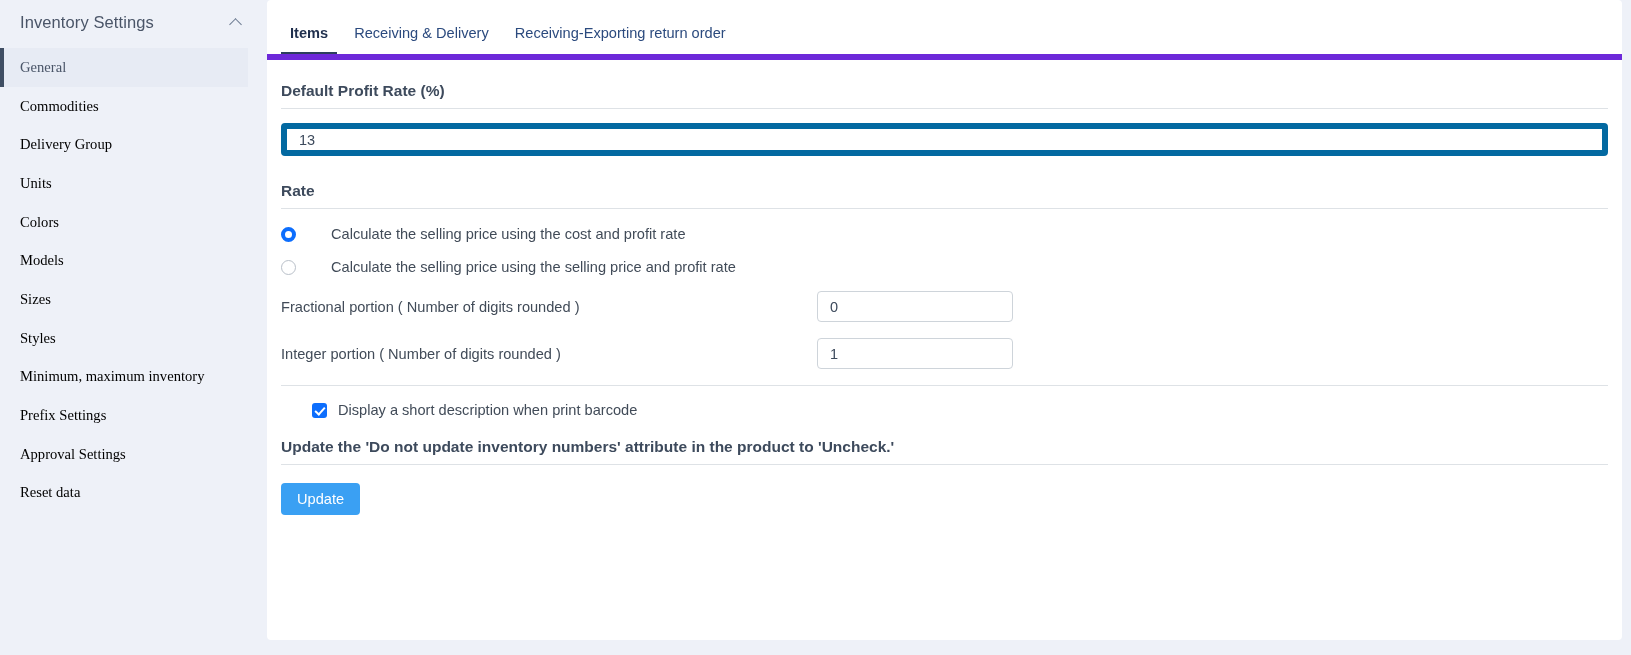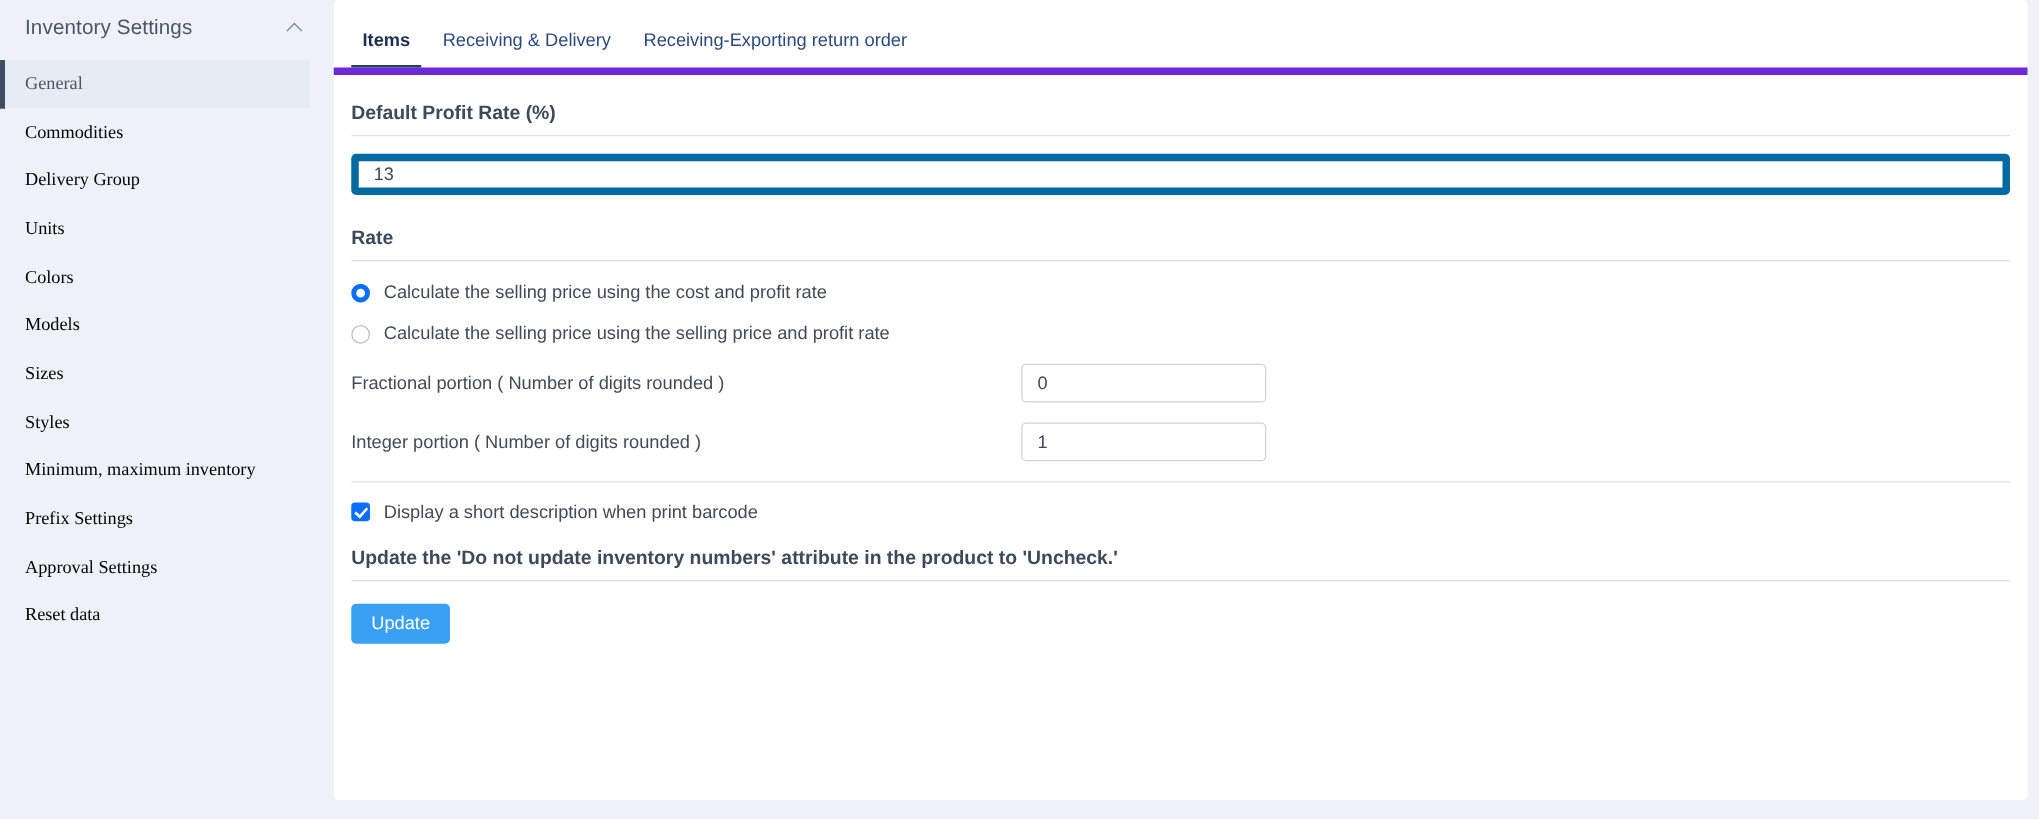--- a/index.html
+++ b/index.html
@@ -144,20 +144,21 @@
 
   .gap-26 { height: 26px; }
   .gap-16 { height: 16px; }
   .gap-20 { height: 20px; }
 
   
   .radio-row {
     display: flex;
     align-items: center;
     margin-top: 17px;
+    gap: 24px;
   }
   .radio {
     width: 15px; height: 15px;
     border-radius: 50%;
     flex: 0 0 15px;
     margin-right: 11px;
     border: 1px solid #b9c0c9;
     background: #fff;
   }
   .radio.checked {
@@ -190,22 +191,23 @@
     font-size: 14.5px;
     color: #3d4a5c;
     font-family: "Liberation Sans", sans-serif;
     outline: none;
     background: #fff;
   }
 
   
   .check-row {
     display: flex;
-    align-items: flex-start;
+    align-items: flex-end;
     margin-top: 16px;
+    margin-left: 31px;
   }
   .checkbox {
     width: 15px; height: 15px;
     flex: 0 0 15px;
     border-radius: 3px;
     background: #0d6efd;
     margin-right: 11px;
     position: relative;
   }
   .checkbox::after {

